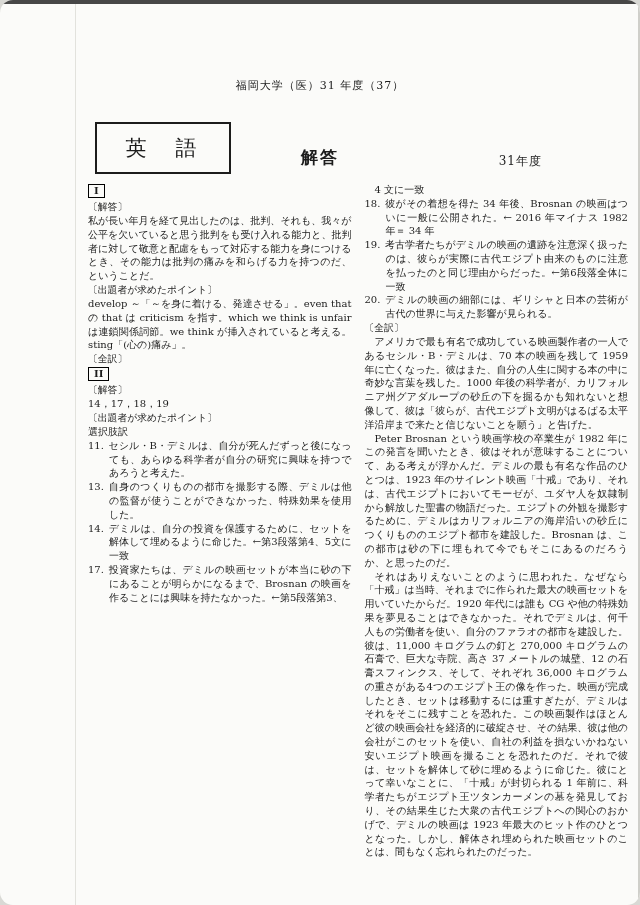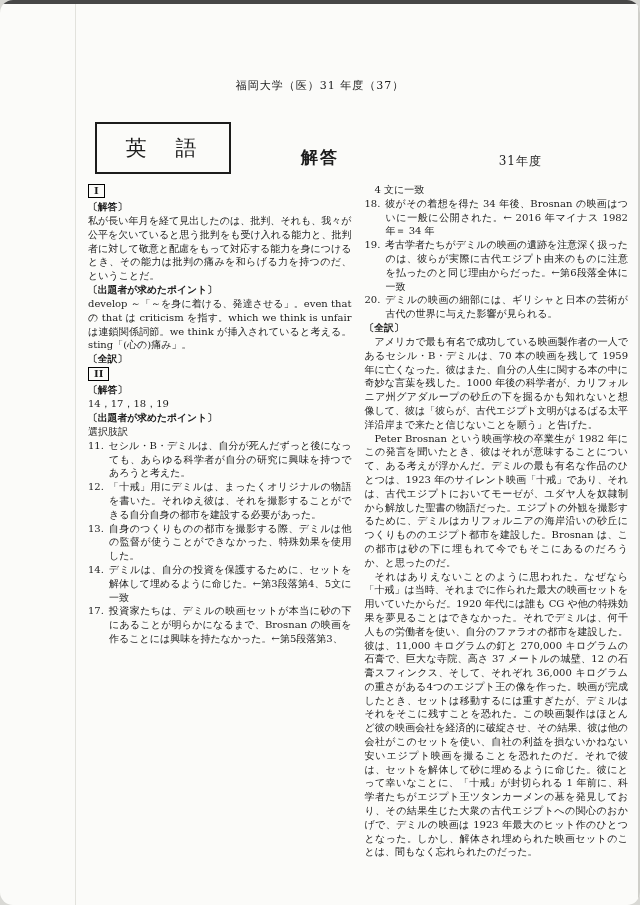--- a/index.html
+++ b/index.html
@@ -46,21 +46,21 @@
   .roman-box {
     display:inline-block;
     border:1.5px solid #000;
     padding:0 5px;
     font-weight:700;
     font-size:10px;
     line-height:12px;
   }
   .label {
     font-family:"DejaVu Sans","Liberation Sans",sans-serif;
-    font-weight:700; font-size:9.8px; line-height:14px;
+    font-weight:400; font-size:9.8px; line-height:14px;
   }
   p.para { margin:0; }
   .item { padding-left:2.1em; text-indent:-2.1em; }
   .item .num { margin-right:0.45em; }
   .cont { padding-left:0; text-indent:0; margin-left:1em; }
   p.indent { text-indent:1em; }
 </style>
 </head>
 <body>
 
@@ -95,23 +95,20 @@
       </div>
       <div class="label">〔解答〕</div>
       <p class="para">14，17，18，19</p>
       <div class="label">〔出題者が求めたポイント〕</div>
       <p class="para">選択肢訳</p>
 
       <div class="item">
         <span class="num">11.</span><span>セシル・B・デミルは、自分が死んだずっと後になっても、あらゆる科学者が自分の研究に興味を持つであろうと考えた。</span>
       </div>
       <div class="item">
-        <span class="num">12.</span><span>「十戒」用にデミルは、まったくオリジナルの物語を書いた。それゆえ彼は、それを撮影することができる自分自身の都市を建設する必要があった。</span>
-      </div>
-      <div class="item">
         <span class="num">13.</span><span>自身のつくりものの都市を撮影する際、デミルは他の監督が使うことができなかった、特殊効果を使用した。</span>
       </div>
       <div class="item">
         <span class="num">14.</span><span>デミルは、自分の投資を保護するために、セットを解体して埋めるように命じた。←第3段落第4、5文に一致</span>
       </div>
       <div class="item">
         <span class="num">17.</span><span>投資家たちは、デミルの映画セットが本当に砂の下にあることが明らかになるまで、Brosnan の映画を作ることには興味を持たなかった。←第5段落第3、</span>
       </div>
     </div>
 

